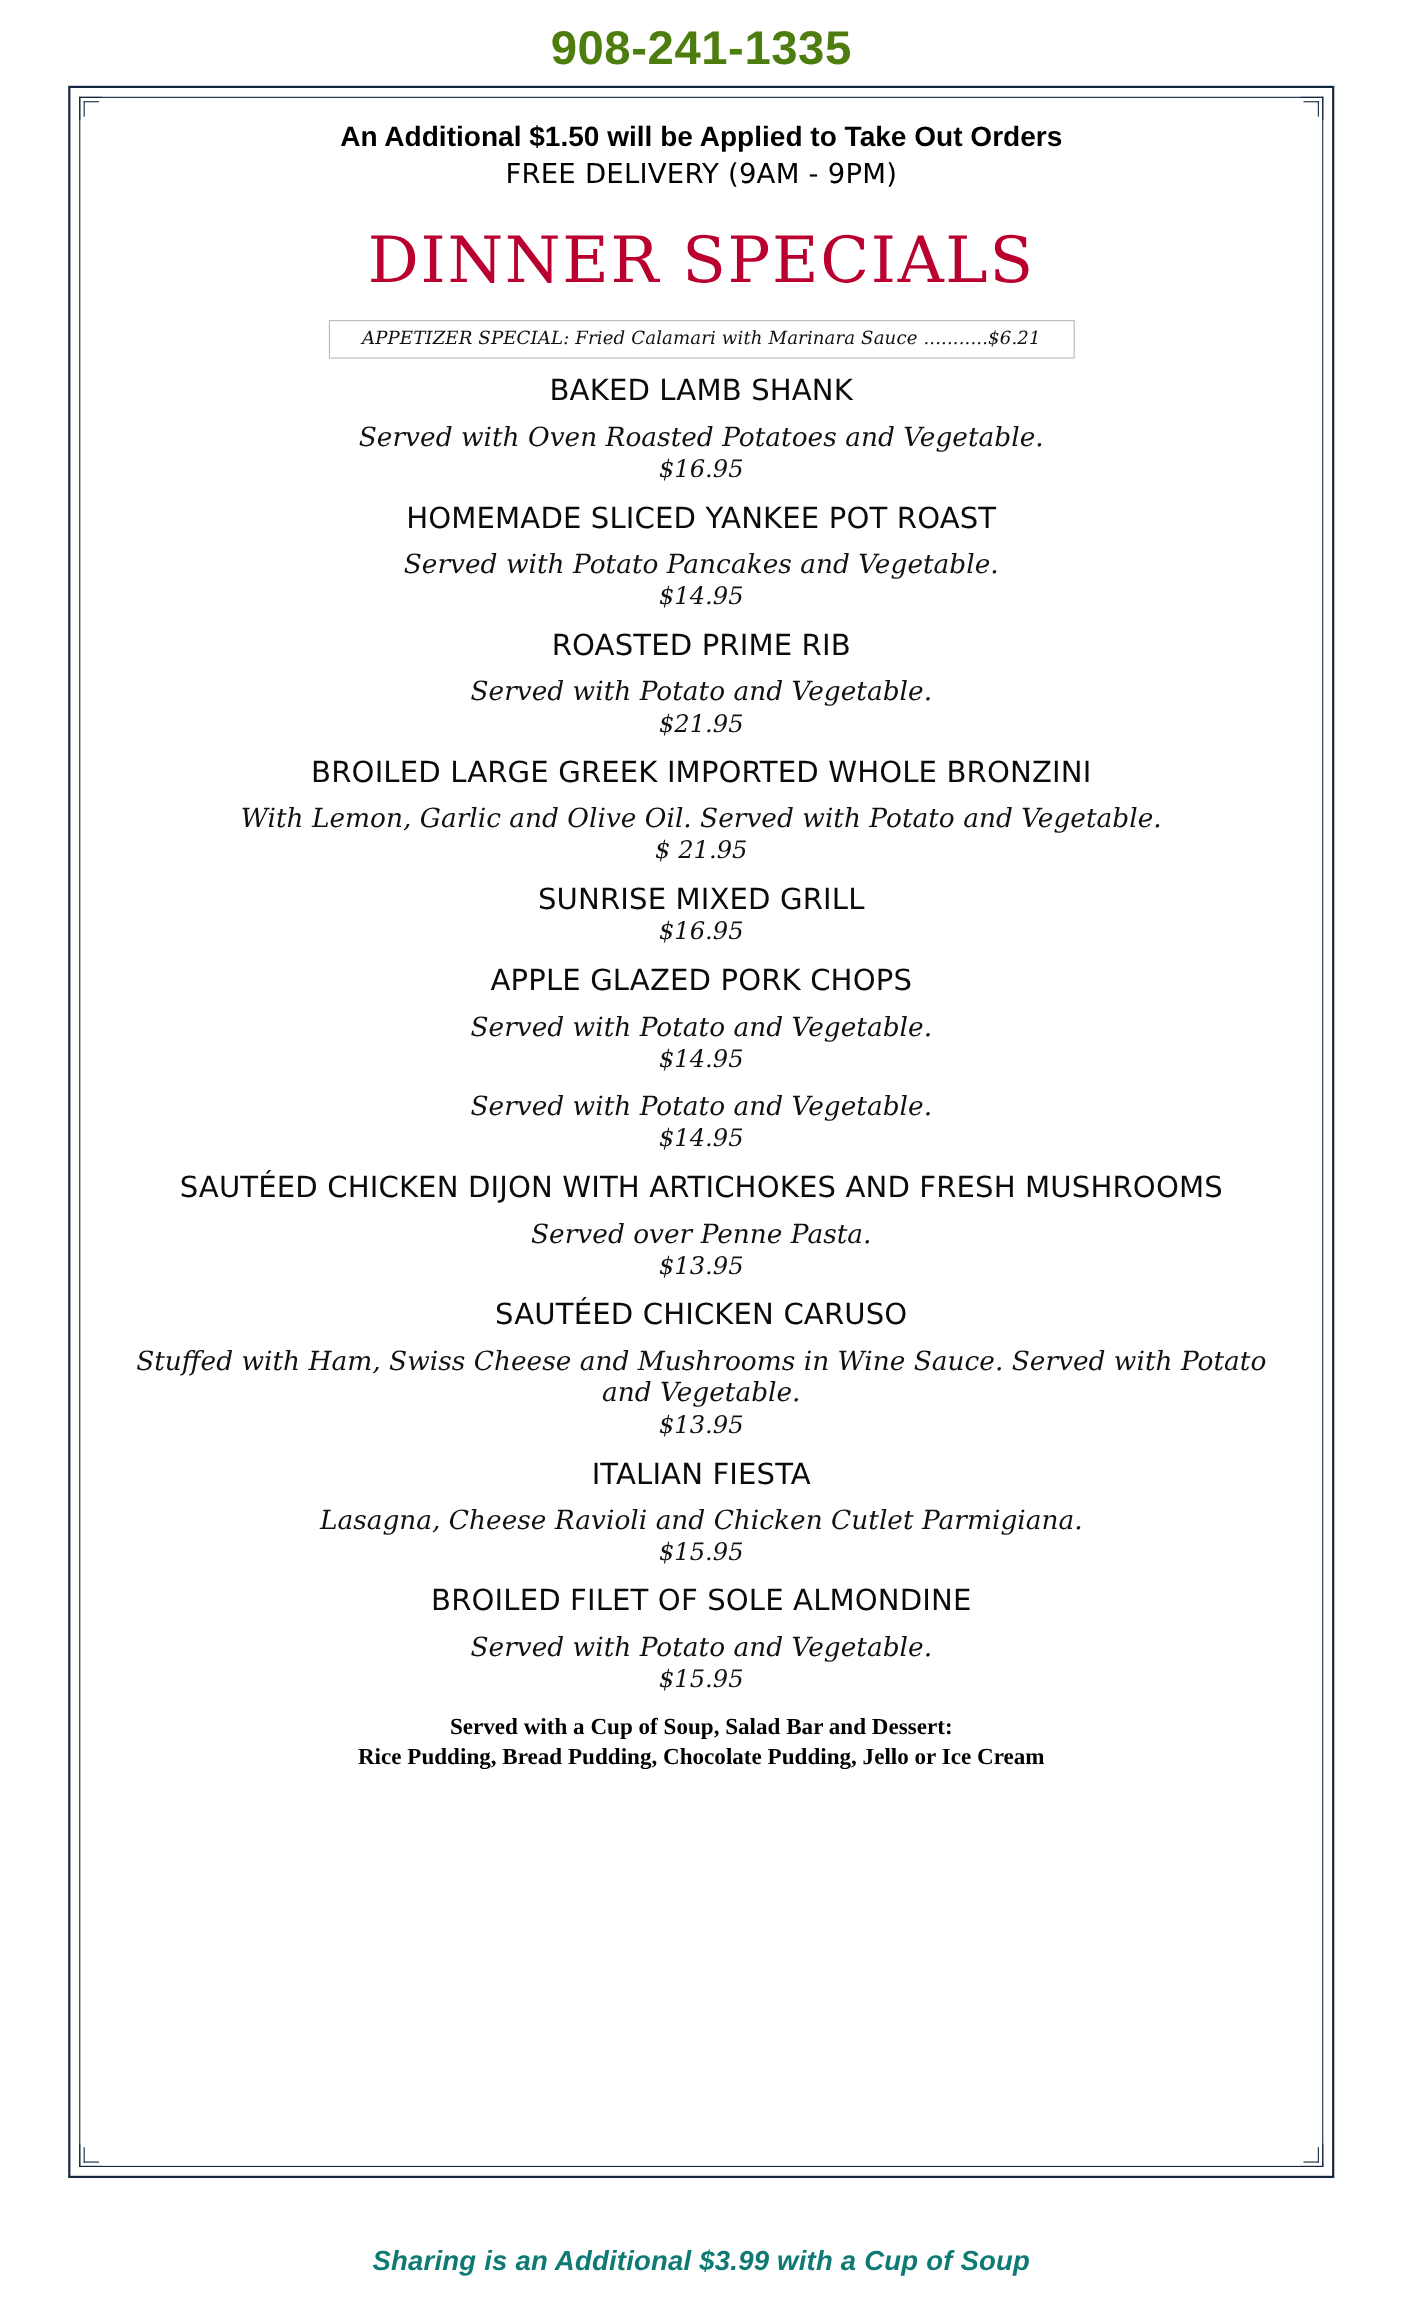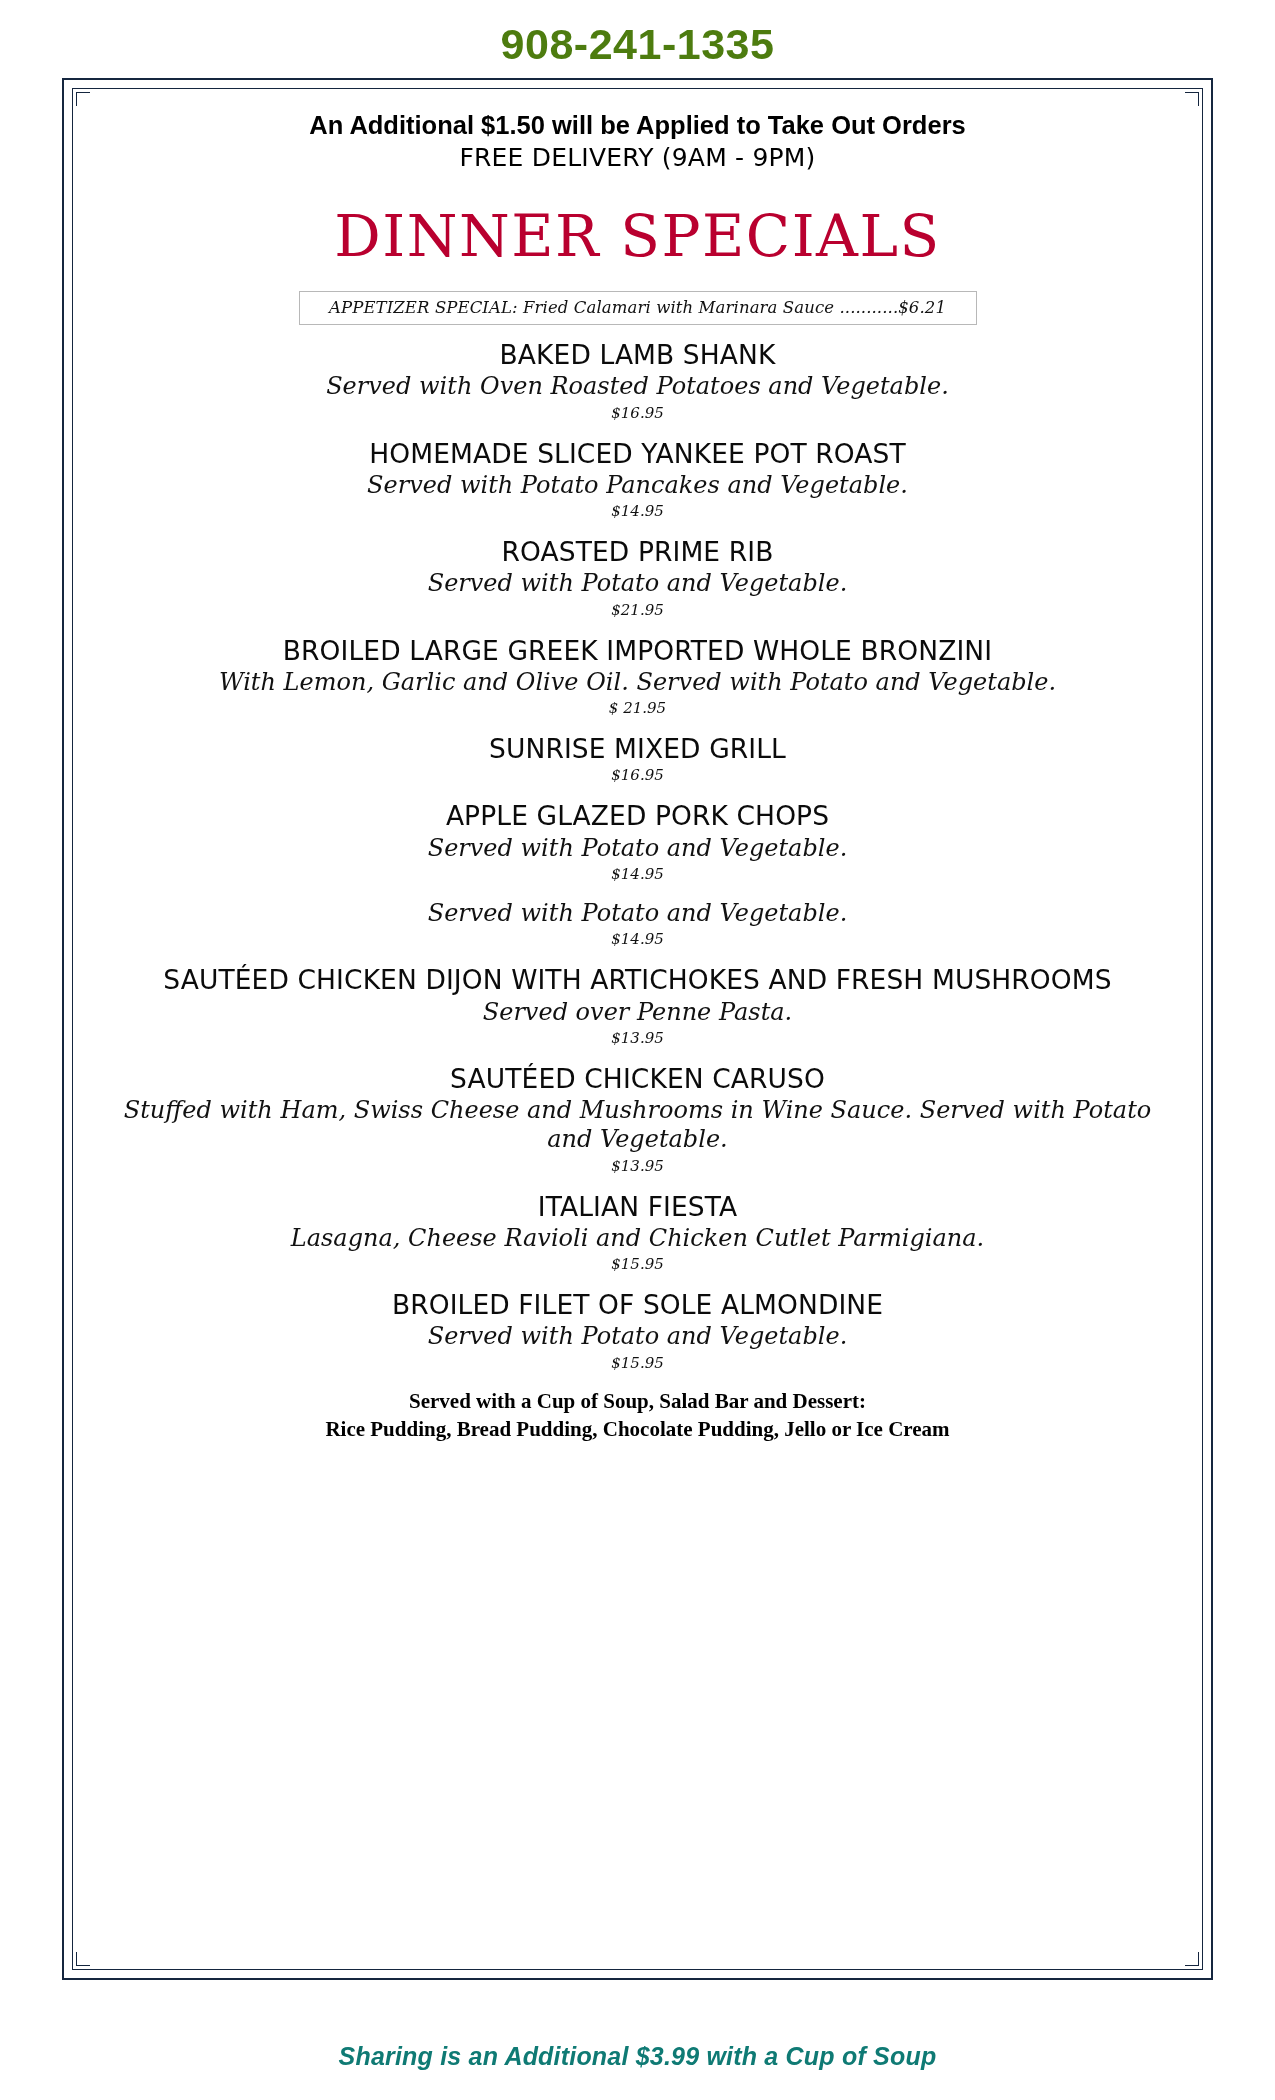--- a/index.html
+++ b/index.html
@@ -149,26 +149,26 @@
     color: #0b0b0b;
     line-height: 1.18;
     letter-spacing: 0.1px;
   }
   .item-desc {
     font-family: "DejaVu Serif", serif;
     font-style: italic;
     font-size: 24px;
     color: #111111;
     line-height: 1.22;
-    margin-top: 2px;
+    margin-top: 12px;
   }
   .item-price {
     font-family: "DejaVu Serif", serif;
     font-style: italic;
-    font-size: 15px;
+    font-size: 22px;
     color: #111111;
     margin-top: 2px;
   }
 
   .footer-note {
     text-align: center;
     font-family: "Liberation Serif", serif;
     font-weight: bold;
     font-size: 21px;
     color: #000000;

